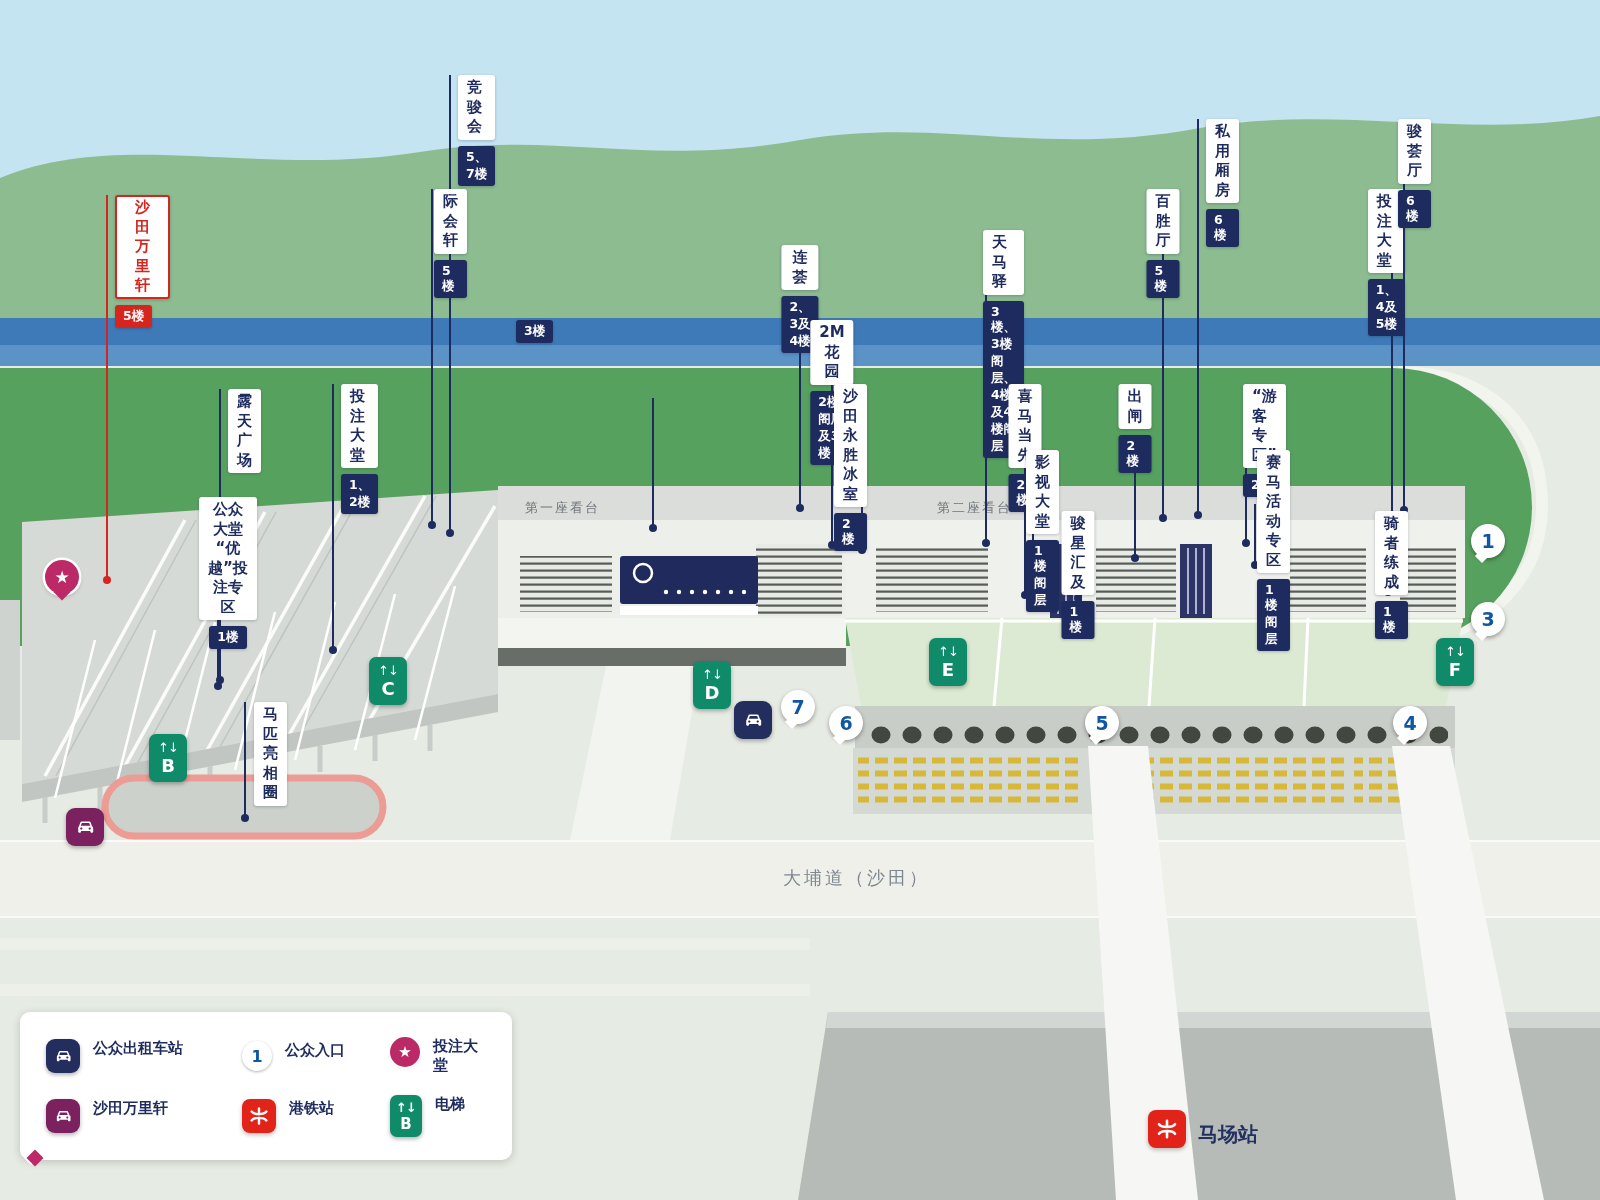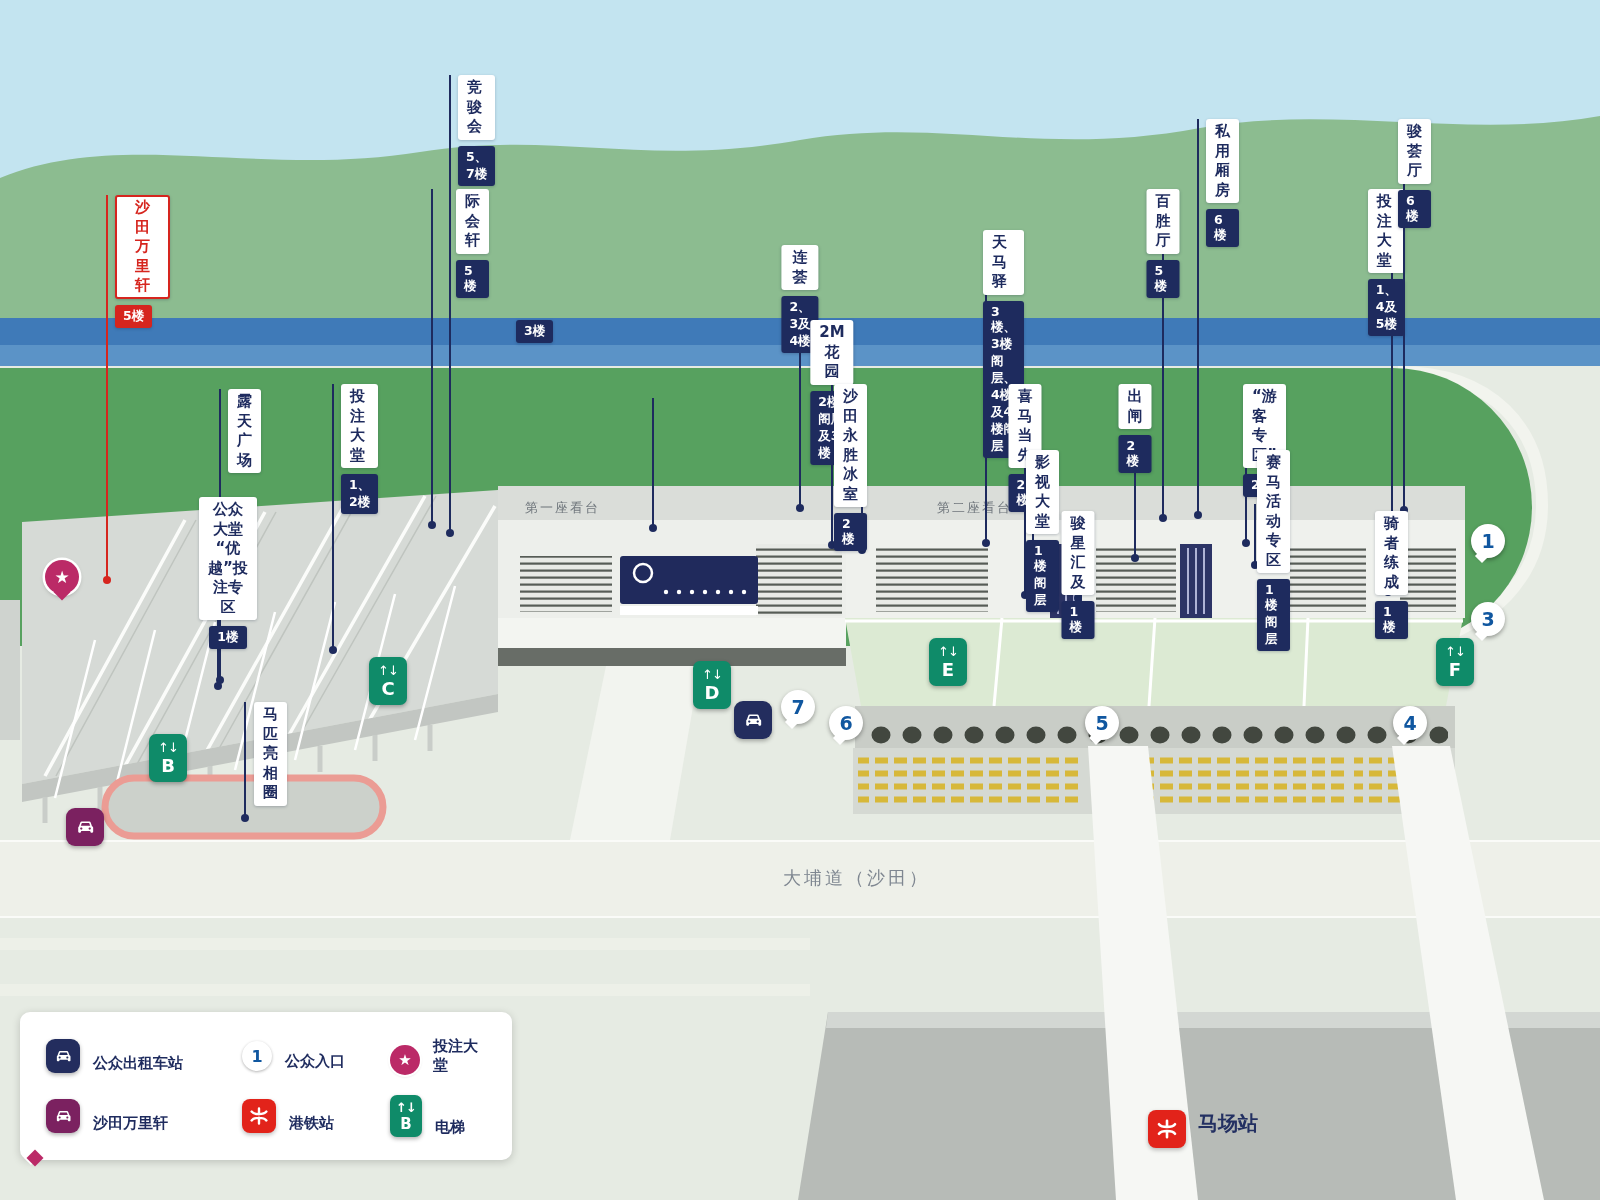--- a/index.html
+++ b/index.html
@@ -45,28 +45,28 @@
          box-shadow:0 0 0 2.5px #fff, 0 2px 5px rgba(0,0,0,.35); }
   .pin::after { content:""; position:absolute; bottom:-4px; left:11px; width:12px; height:12px; background:#bb2a67;
          transform:rotate(45deg); z-index:-1; }
   .mtr-badge { width:38px; height:38px; border-radius:8px; background:#e2231a; display:flex; align-items:center;
          justify-content:center; box-shadow:0 2px 4px rgba(0,0,0,.25); flex:none; }
 
   
   .stand-label { position:absolute; font-size:13px; color:#6f767c; letter-spacing:2px; z-index:4; }
   .road-label { position:absolute; left:783px; top:866px; font-size:18px; letter-spacing:3px; color:#7f8791;
          font-weight:500; z-index:4; }
-  .station { position:absolute; left:1148px; top:1110px; display:flex; align-items:flex-start; gap:12px; z-index:7;
+  .station { position:absolute; left:1148px; top:1110px; display:flex; align-items:flex-end; gap:12px; z-index:7;
          color:#233062; font-size:20px; font-weight:700; }
 
   
   .legend { position:absolute; left:20px; top:1012px; width:492px; height:148px; background:#fff; border-radius:10px;
          box-shadow:0 2px 8px rgba(0,0,0,.18); display:grid; grid-template-columns:196px 148px 1fr;
          grid-auto-rows:1fr; align-items:center; padding:14px 26px; z-index:8; }
-  .legend-item { display:flex; align-items:flex-end; gap:13px; color:#1e2b5e; font-size:15px; font-weight:700; }
+  .legend-item { display:flex; align-items:flex-start; gap:13px; color:#1e2b5e; font-size:15px; font-weight:700; }
   .legend .taxi, .legend .gate, .legend .pin, .legend .lift { position:static; flex:none; }
   .legend .gate { width:30px; height:30px; font-size:16px; box-shadow:0 1px 3px rgba(0,0,0,.3); }
   .legend .pin { width:30px; height:30px; font-size:15px; box-shadow:0 0 0 2px #fff,0 1px 3px rgba(0,0,0,.3); }
   .legend .pin::after { left:9px; }
   .legend .taxi { width:34px; height:34px; }
   .legend .mtr-badge { width:34px; height:34px; }
   .legend .lift { width:32px; height:42px; }
   .legend .lift .lift-letter { font-size:15px; }
 </style>
 </head>
@@ -186,21 +186,21 @@
     <div class="pole"></div>
     <div class="flag" style="left:9px">
         <div class="title">竞骏会</div>
         <div class="floor">5、7楼</div>
       </div>
     <div class="dot"></div>
   </div>
 
   <div class="callout" style="left:431px;top:189px;height:336px">
     <div class="pole"></div>
-    <div class="flag" style="left:25px">
+    <div class="flag" style="left:3px">
         <div class="title">际会轩</div>
         <div class="floor">5楼</div>
       </div>
     <div class="dot"></div>
   </div>
 
   <div class="callout red" style="left:106px;top:195px;height:385px">
     <div class="pole"></div>
     <div class="flag" style="left:9px">
         <div class="title">沙田万里轩</div>

